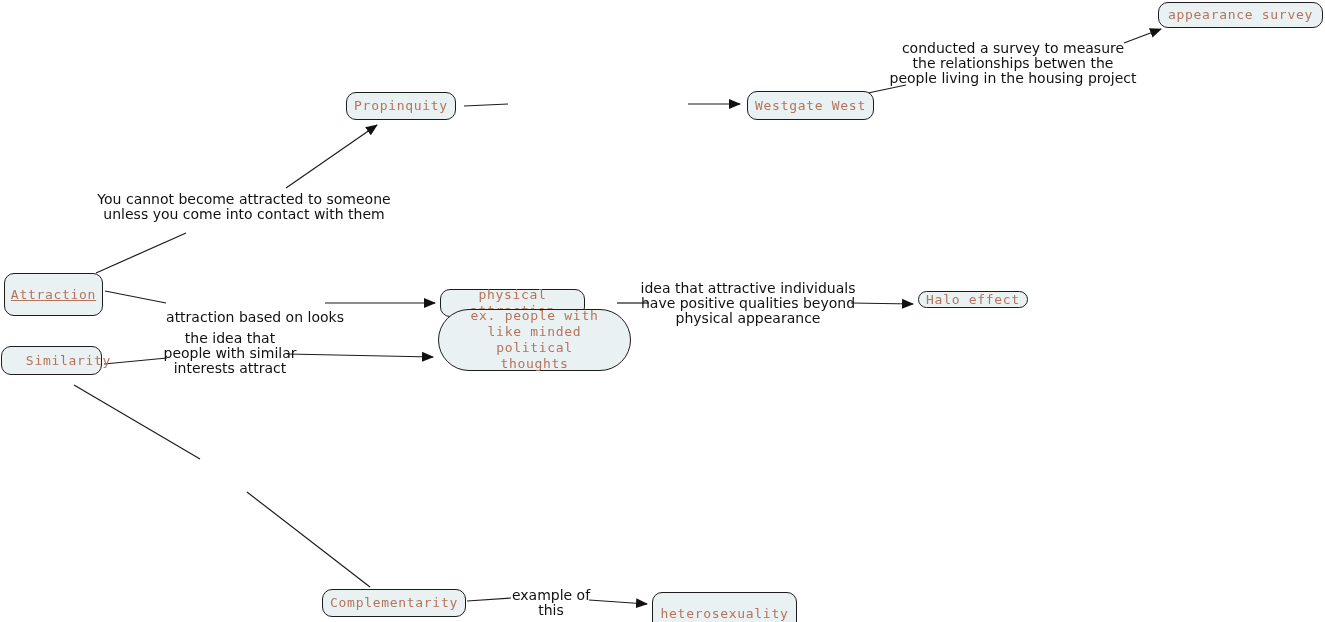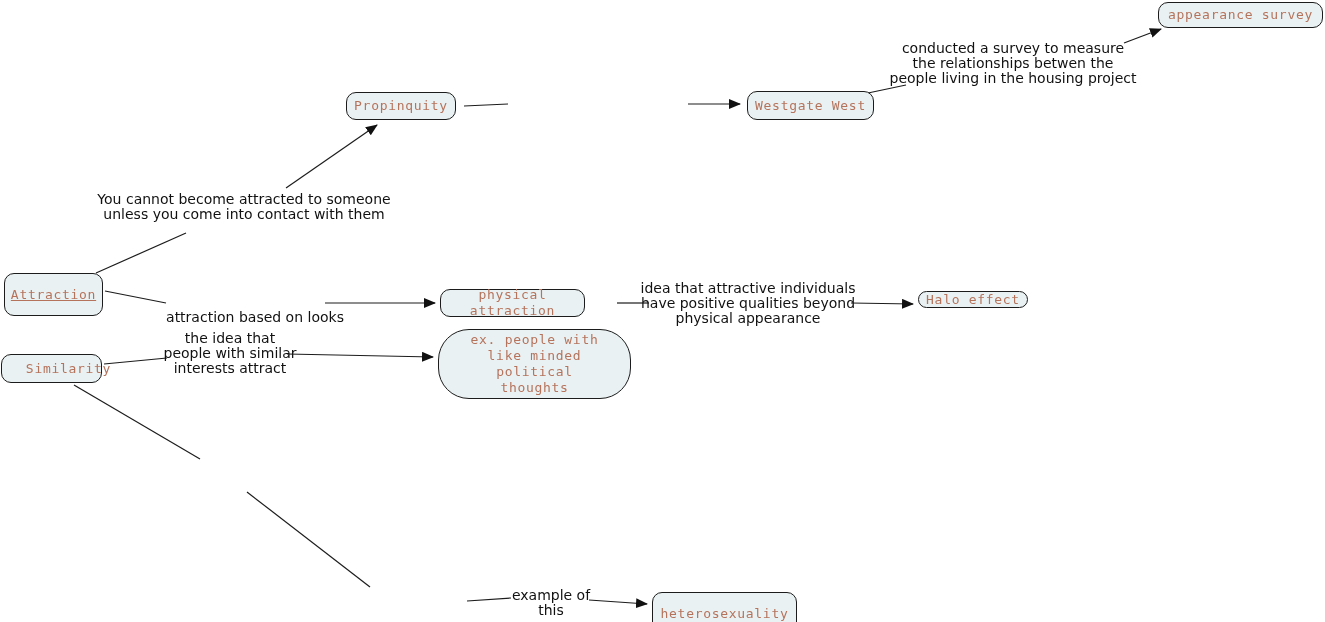--- a/index.html
+++ b/index.html
@@ -52,22 +52,22 @@
     text-align: center;
     white-space: pre-line;
   }
   
   .n-sociometric      { left: 1158px; top: 2px;   width: 165px; height: 26px; }
   .n-propinquity      { left: 346px;  top: 92px;  width: 110px; height: 28px; }
   .n-westgate         { left: 747px;  top: 91px;  width: 127px; height: 29px; }
   .n-attraction       { left: 4px;    top: 273px; width: 99px;  height: 43px; text-decoration: underline; }
   .n-physical         { left: 440px;  top: 289px; width: 145px; height: 28px; }
   .n-halo             { left: 918px;  top: 291px; width: 110px; height: 17px; }
-  .n-similarity       { left: 1px;    top: 354px; width: 101px; height: 29px; padding-left: 40px; }
-  .n-expolitical      { left: 438px;  top: 329px; width: 193px; height: 70px; border-radius: 31px; }
+  .n-similarity       { left: 1px;    top: 346px; width: 101px; height: 29px; padding-left: 40px; }
+  .n-expolitical      { left: 438px;  top: 309px; width: 193px; height: 62px; border-radius: 31px; }
   .n-complementarity  { left: 322px;  top: 589px; width: 144px; height: 28px; }
   .n-heterosexuality  { left: 652px;  top: 592px; width: 145px; height: 44px; }
   
   .l-contact   { left: 244px;  top: 192px; }
   .l-experims  { left: 597px;  top: 79px;  }
   .l-survey    { left: 1013px; top: 41px;  }
   .l-looks     { left: 247px;  top: 310px; margin-left: 8px; }
   .l-haloidea  { left: 748px;  top: 281px; }
   .l-similar   { left: 230px;  top: 331px; }
   .l-opposites { left: 224px;  top: 461px; }
@@ -113,20 +113,21 @@
   <div class="node n-sociometric">appearance survey</div>
   <div class="node n-propinquity">Propinquity</div>
   <div class="node n-westgate">Westgate West</div>
   <div class="node n-attraction">Attraction</div>
   <div class="node n-physical">physical attraction</div>
   <div class="node n-halo">Halo effect</div>
   <div class="node n-similarity">Similarity</div>
   <div class="node n-expolitical">ex. people with
 like minded political
 thoughts</div>
+  <div class="node n-complementarity">Complementarity</div>
   <div class="node n-heterosexuality">heterosexuality</div>
 
   <div class="link-label l-contact">You cannot become attracted to someone
 unless you come into contact with them</div>
   <div class="link-label l-survey">conducted a survey to measure
 the relationships betwen the
 people living in the housing project</div>
   <div class="link-label l-looks">attraction based on looks</div>
   <div class="link-label l-similar">the idea that
 people with similar

